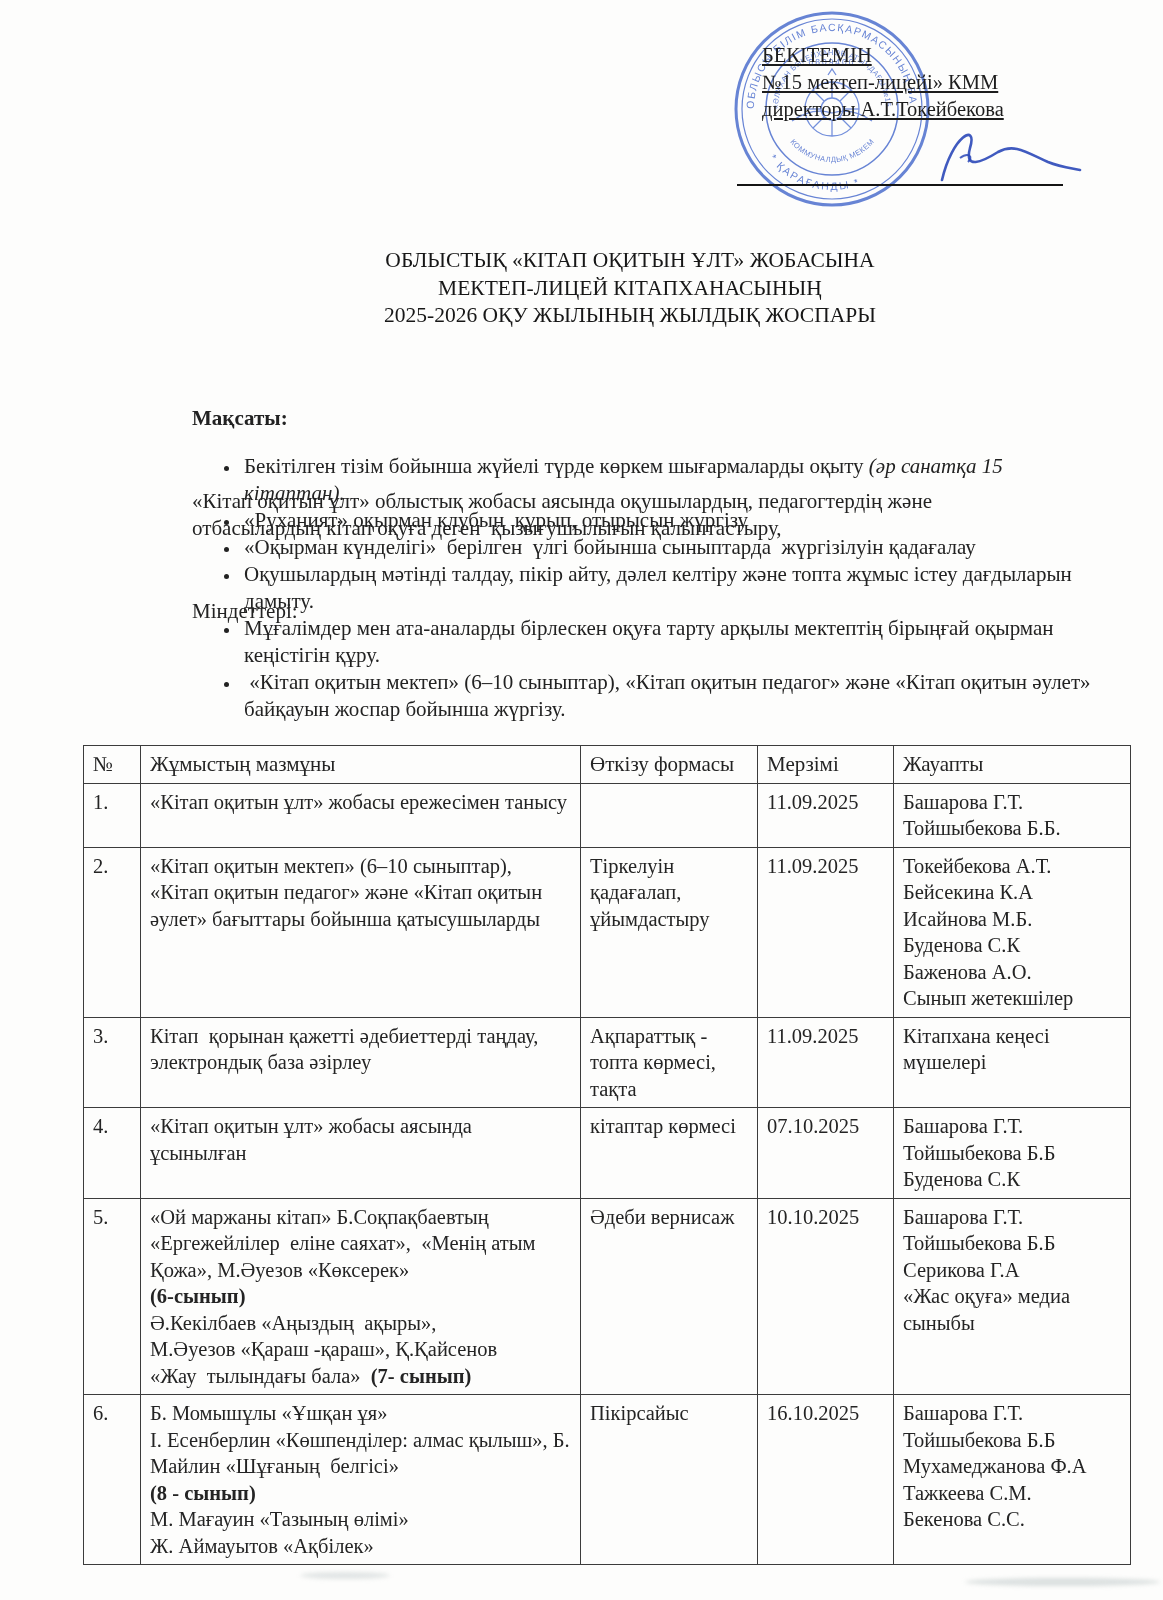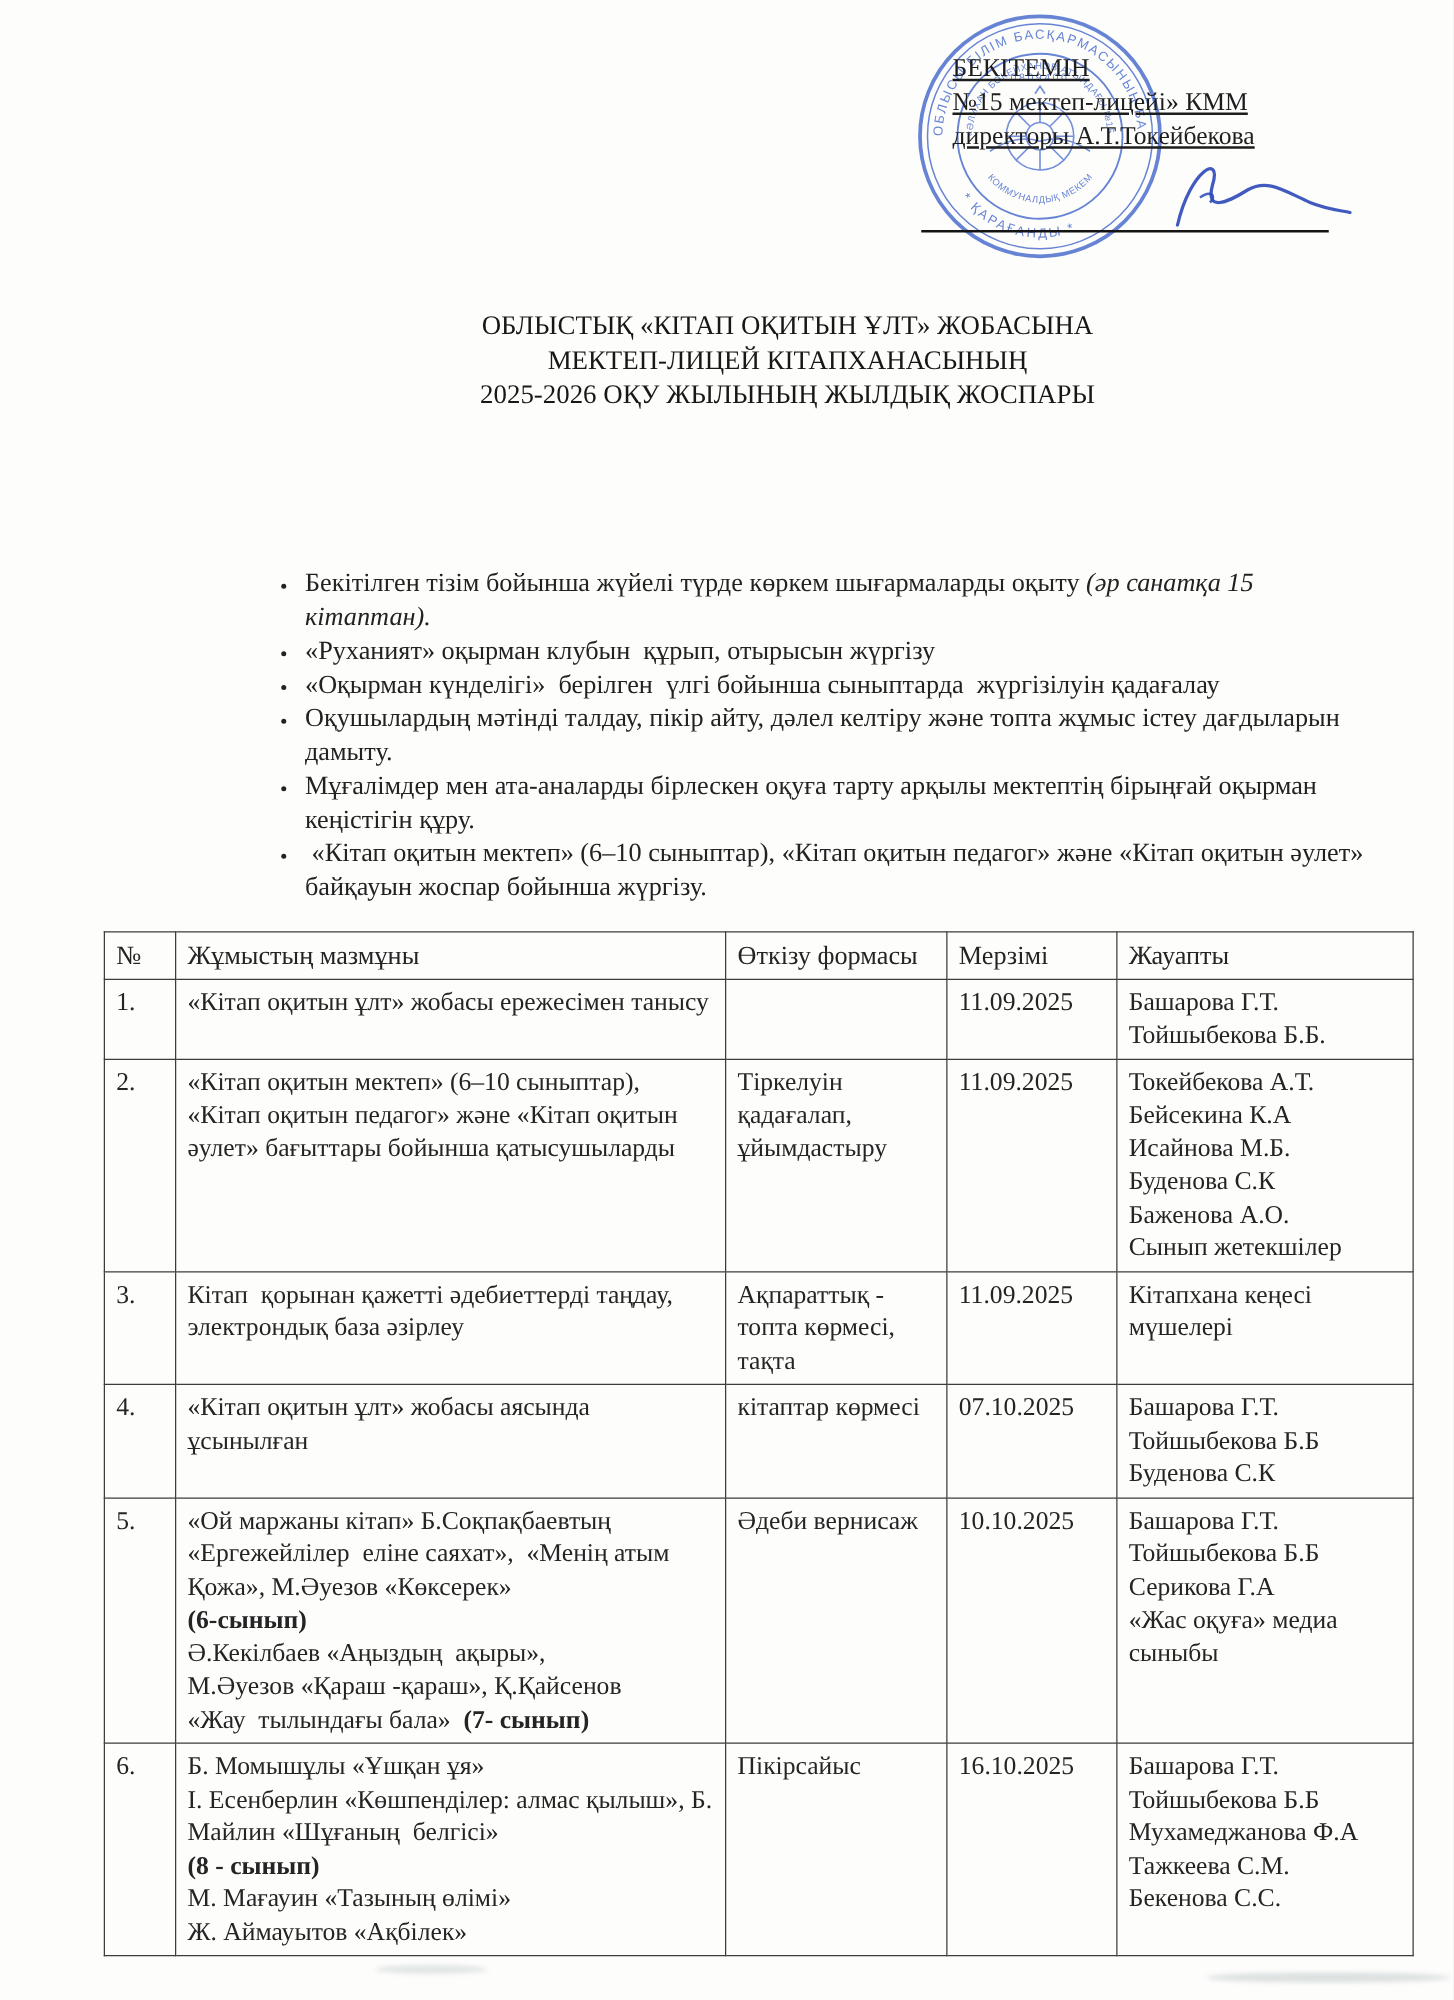--- a/index.html
+++ b/index.html
@@ -111,20 +111,25 @@
     <path d="M 30,40 C 38,34 44,38 38,44" fill="none" stroke="#2b49bb" stroke-width="2" opacity="0.85"></path>
   </svg>
   <div class="sig-line"></div>
 
   <div class="title">
     <div>ОБЛЫСТЫҚ «КІТАП ОҚИТЫН ҰЛТ» ЖОБАСЫНА</div>
     <div>МЕКТЕП-ЛИЦЕЙ КІТАПХАНАСЫНЫҢ</div>
     <div>2025-2026 ОҚУ ЖЫЛЫНЫҢ ЖЫЛДЫҚ ЖОСПАРЫ</div>
   </div>
 
+  <div class="goal">
+    <div class="h">Мақсаты:</div>
+    <div>«Кітап оқитын ұлт» облыстық жобасы аясында оқушылардың, педагогтердің және отбасылардың кітап оқуға деген  қызығушылығын қалыптастыру,</div>
+    <div>Міндеттері:</div>
+  </div>
 
   <ul class="tasks">
       <li><span>Бекітілген тізім бойынша жүйелі түрде көркем шығармаларды оқыту </span><span class="it">(әр санатқа 15 кітаптан).</span></li>
       <li><span>«Руханият» оқырман клубын  құрып, отырысын жүргізу</span></li>
       <li><span>«Оқырман күнделігі»  берілген  үлгі бойынша сыныптарда  жүргізілуін қадағалау</span></li>
       <li><span>Оқушылардың мәтінді талдау, пікір айту, дәлел келтіру және топта жұмыс істеу дағдыларын дамыту.</span></li>
       <li><span>Мұғалімдер мен ата-аналарды бірлескен оқуға тарту арқылы мектептің бірыңғай оқырман кеңістігін құру.</span></li>
       <li><span> «Кітап оқитын мектеп» (6–10 сыныптар), «Кітап оқитын педагог» және «Кітап оқитын әулет» байқауын жоспар бойынша жүргізу.</span></li>
     </ul>
 

